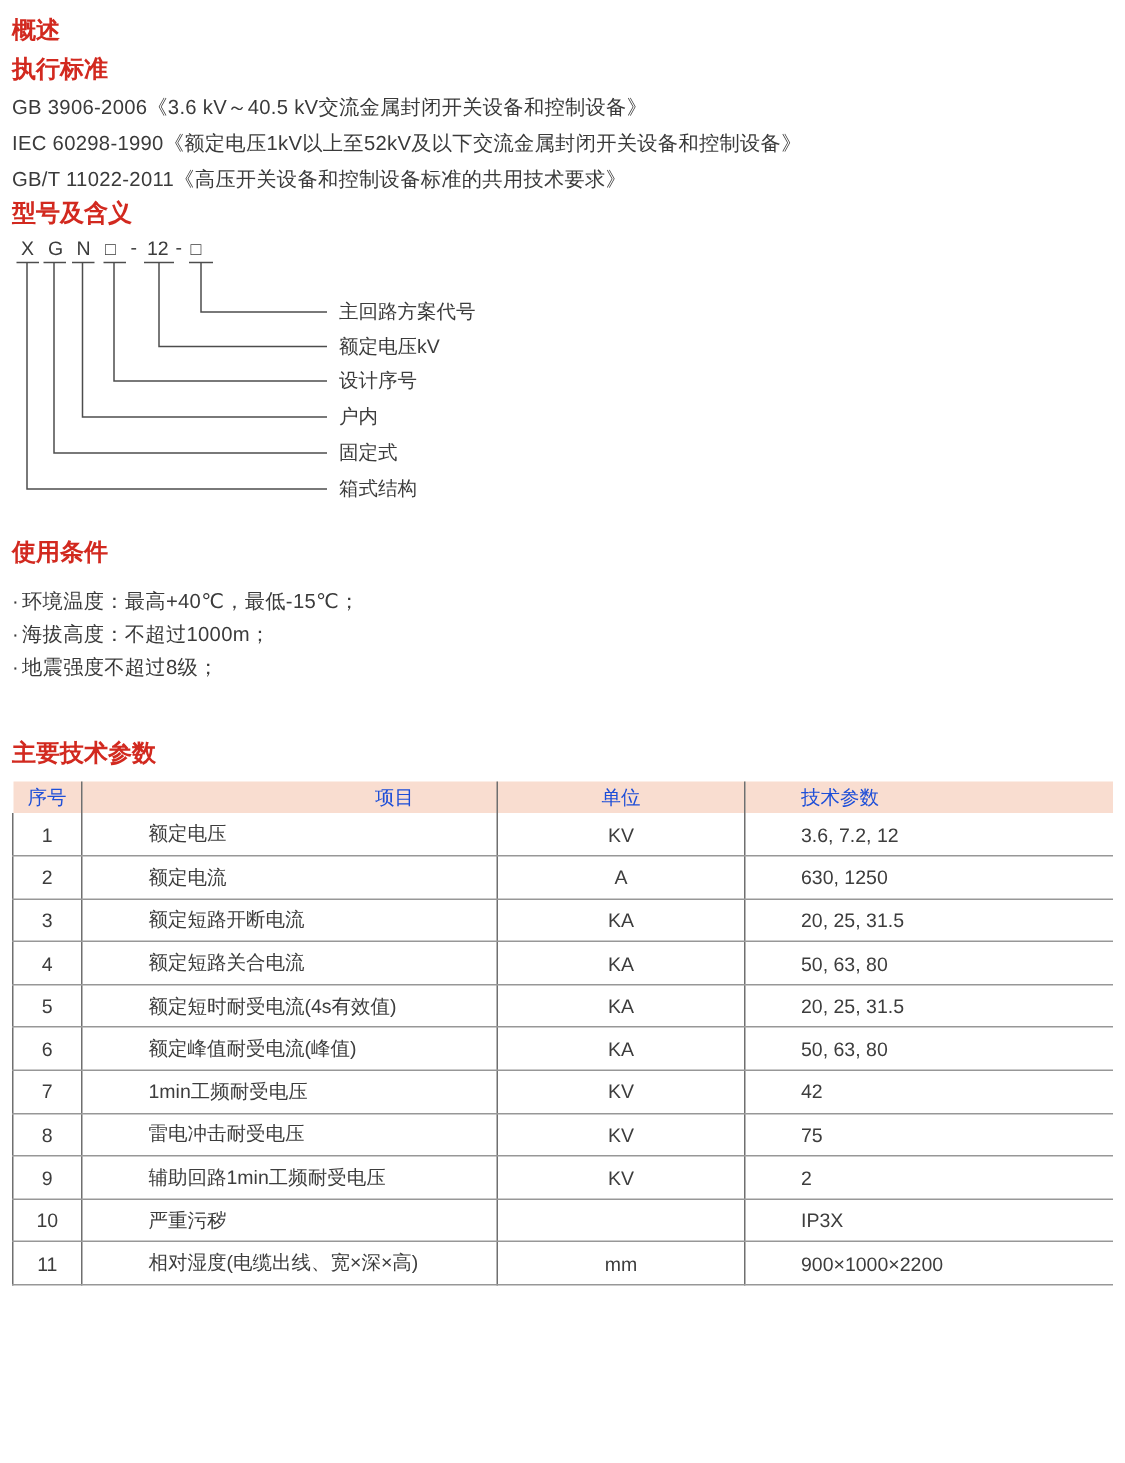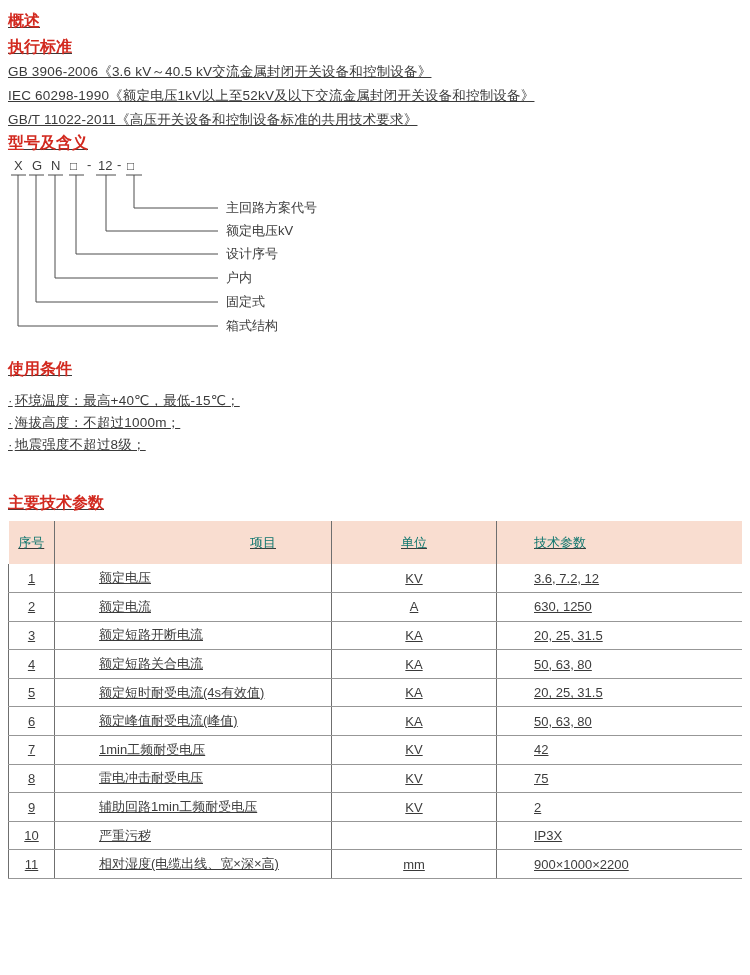--- a/index.html
+++ b/index.html
@@ -9,21 +9,21 @@
     --vline:#6f6f6f;
     --hline:#979797;
   }
   *{margin:0;padding:0;box-sizing:border-box;}
   html,body{background:#fff;}
   body{
     width:750px;height:975px;overflow:hidden;
     font-family:"Liberation Sans","DejaVu Sans",sans-serif;
     color:var(--ink);
   }
-  .page{padding:0 10px 0 8px;text-decoration:underline;}
+  .page{padding:0 10px 0 8px;}
   .sec-heading{
     font-size:16px;line-height:21px;font-weight:bold;color:var(--red);
   }
   .h-overview{margin-top:10px;}
   .h-standards{margin-top:5px;}
   .h-model{margin-top:0;}
   .h-conditions{margin-top:13px;}
   .h-parameters{margin-top:36px;}
   .overview-paragraph{
     margin-top:13px;font-size:13.5px;line-height:23px;text-indent:2em;
@@ -33,21 +33,21 @@
   .standard-item{font-size:13.5px;line-height:24px;letter-spacing:0.2px;}
   .model-diagram{display:block;margin-top:0;}
   .conditions-list{margin-top:11px;list-style:none;}
   .condition-item{font-size:13.5px;line-height:22px;letter-spacing:0.2px;}
   .bullet-dot{margin-right:2px;}
   .params-table{
     margin-top:8px;width:733px;border-collapse:collapse;table-layout:fixed;
     font-size:13px;
   }
   .params-table th{
-    background:var(--peach);height:43px;font-weight:normal;color:#0f766e;
+    background:var(--peach);height:21px;font-weight:normal;color:#1d4ed8;
     border-right:1px solid var(--vline);
   }
   .params-table th:last-child{border-right:none;}
   .params-table th.col-item{text-align:center;padding-left:140px;}
   .params-table th.col-no,.params-table th.col-unit{text-align:center;}
   .params-table th.col-tech{text-align:left;padding-left:37px;}
   .params-table td{
     height:28.6px;border-bottom:1.5px solid var(--hline);
     border-right:1px solid var(--vline);color:#3d3d3d;
   }

